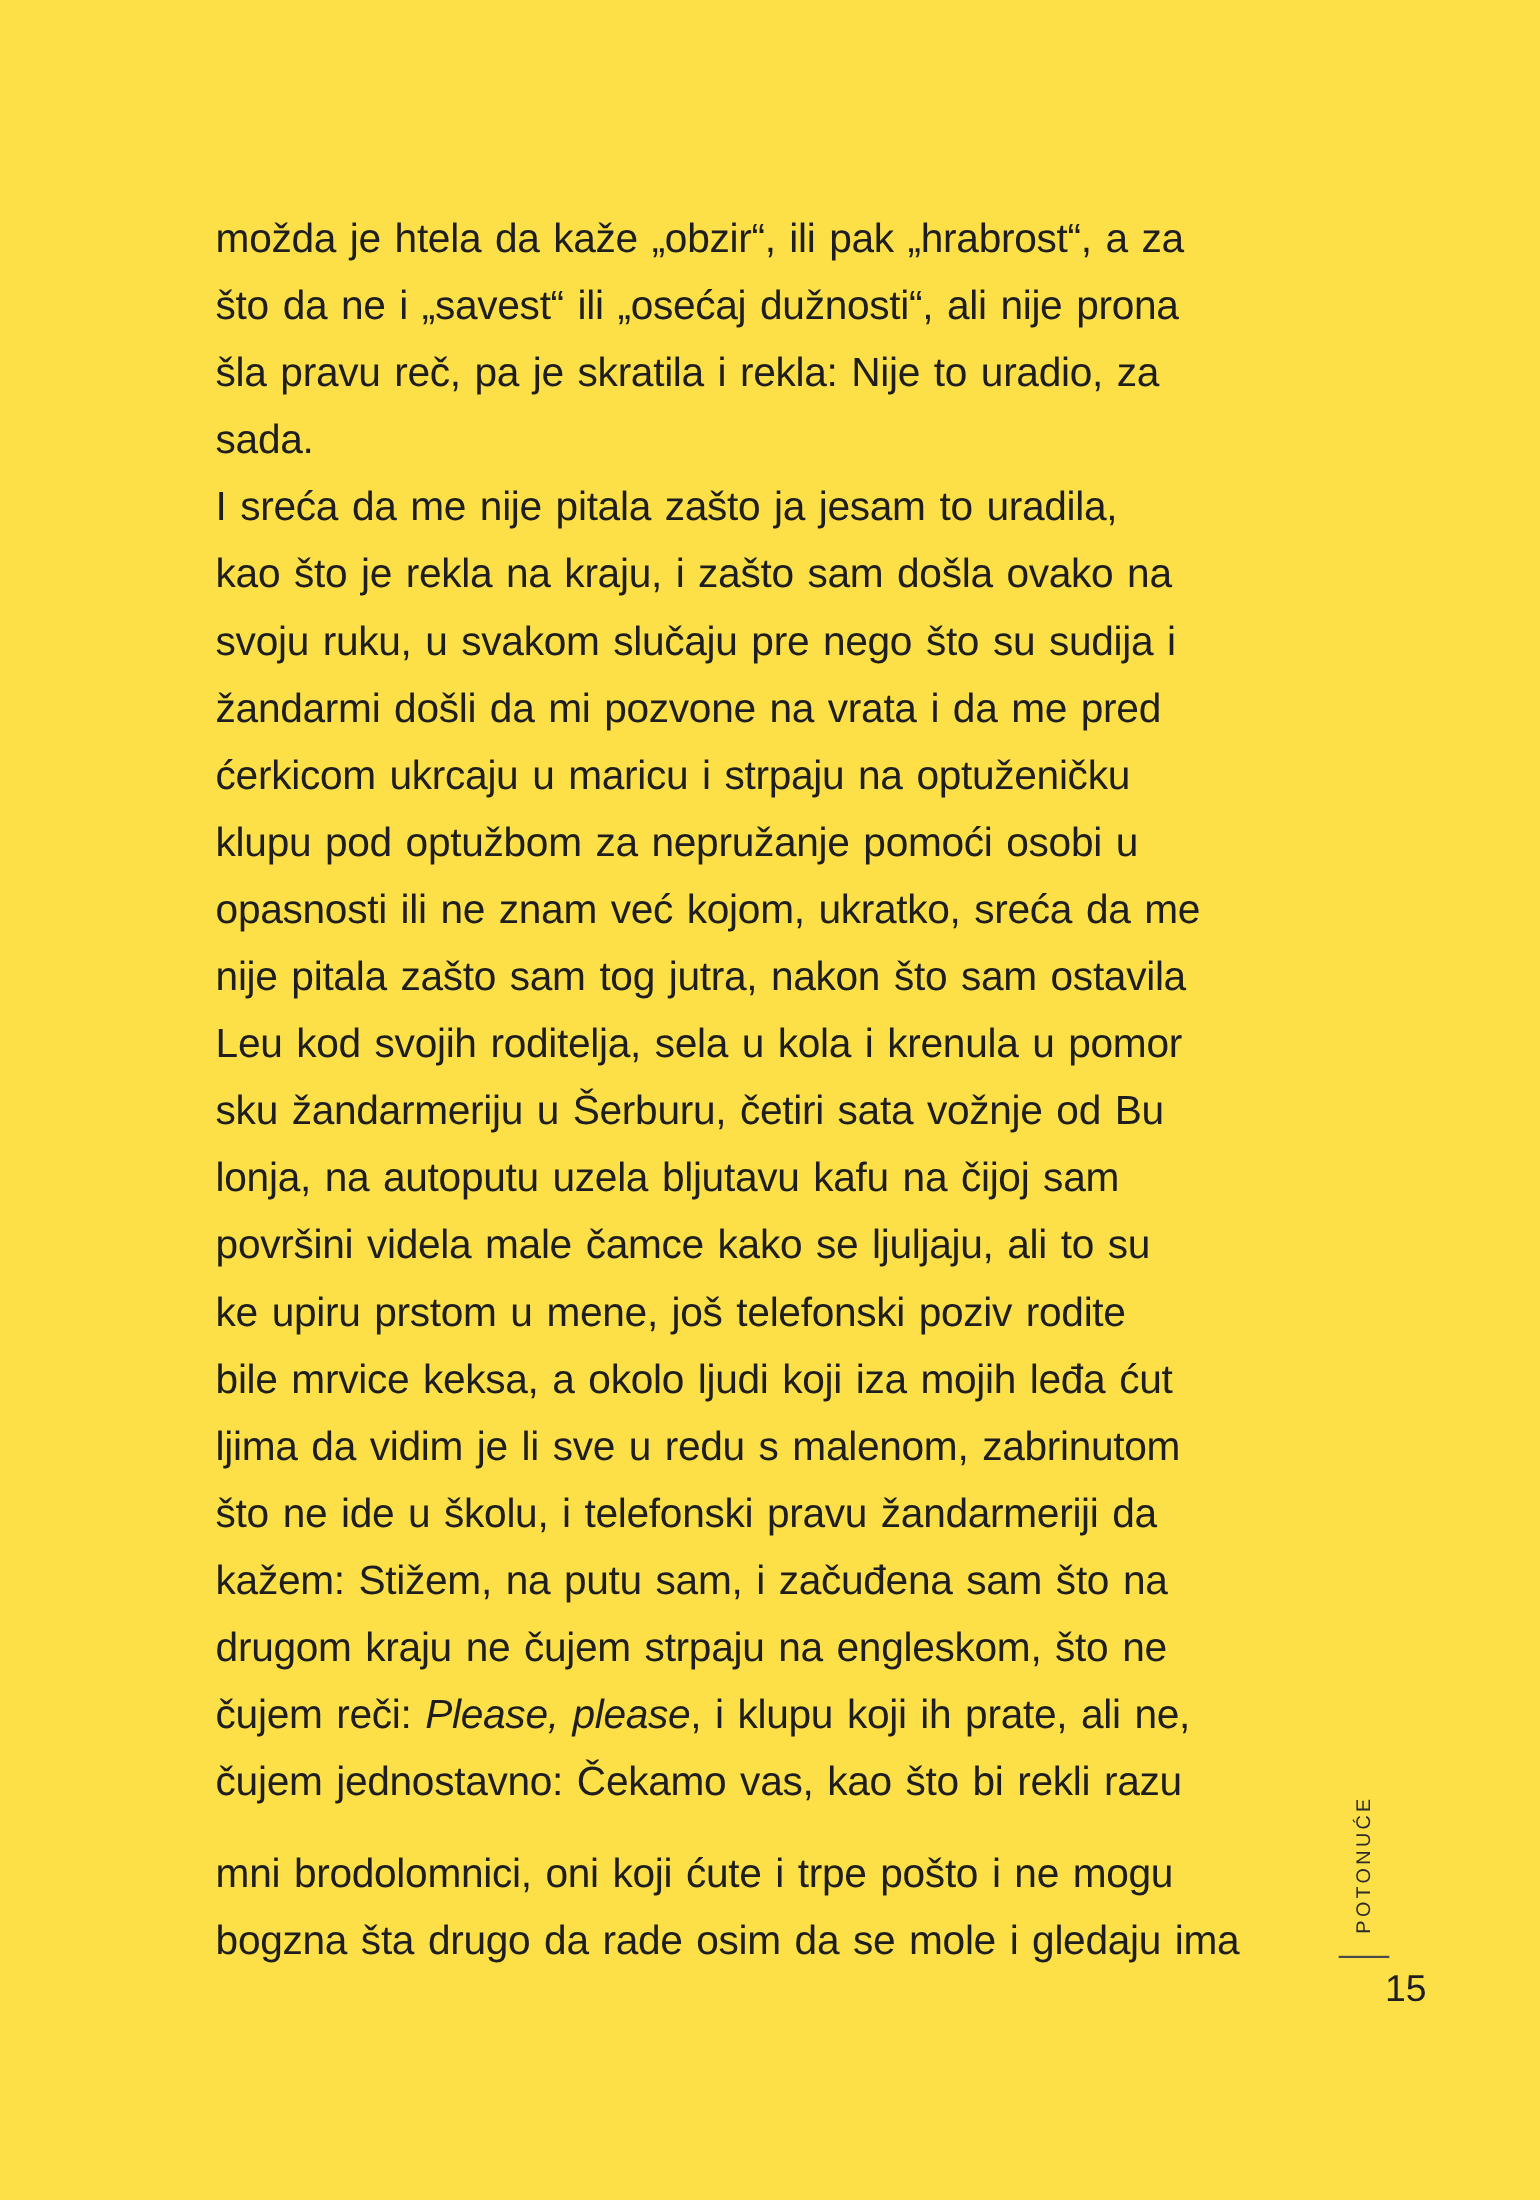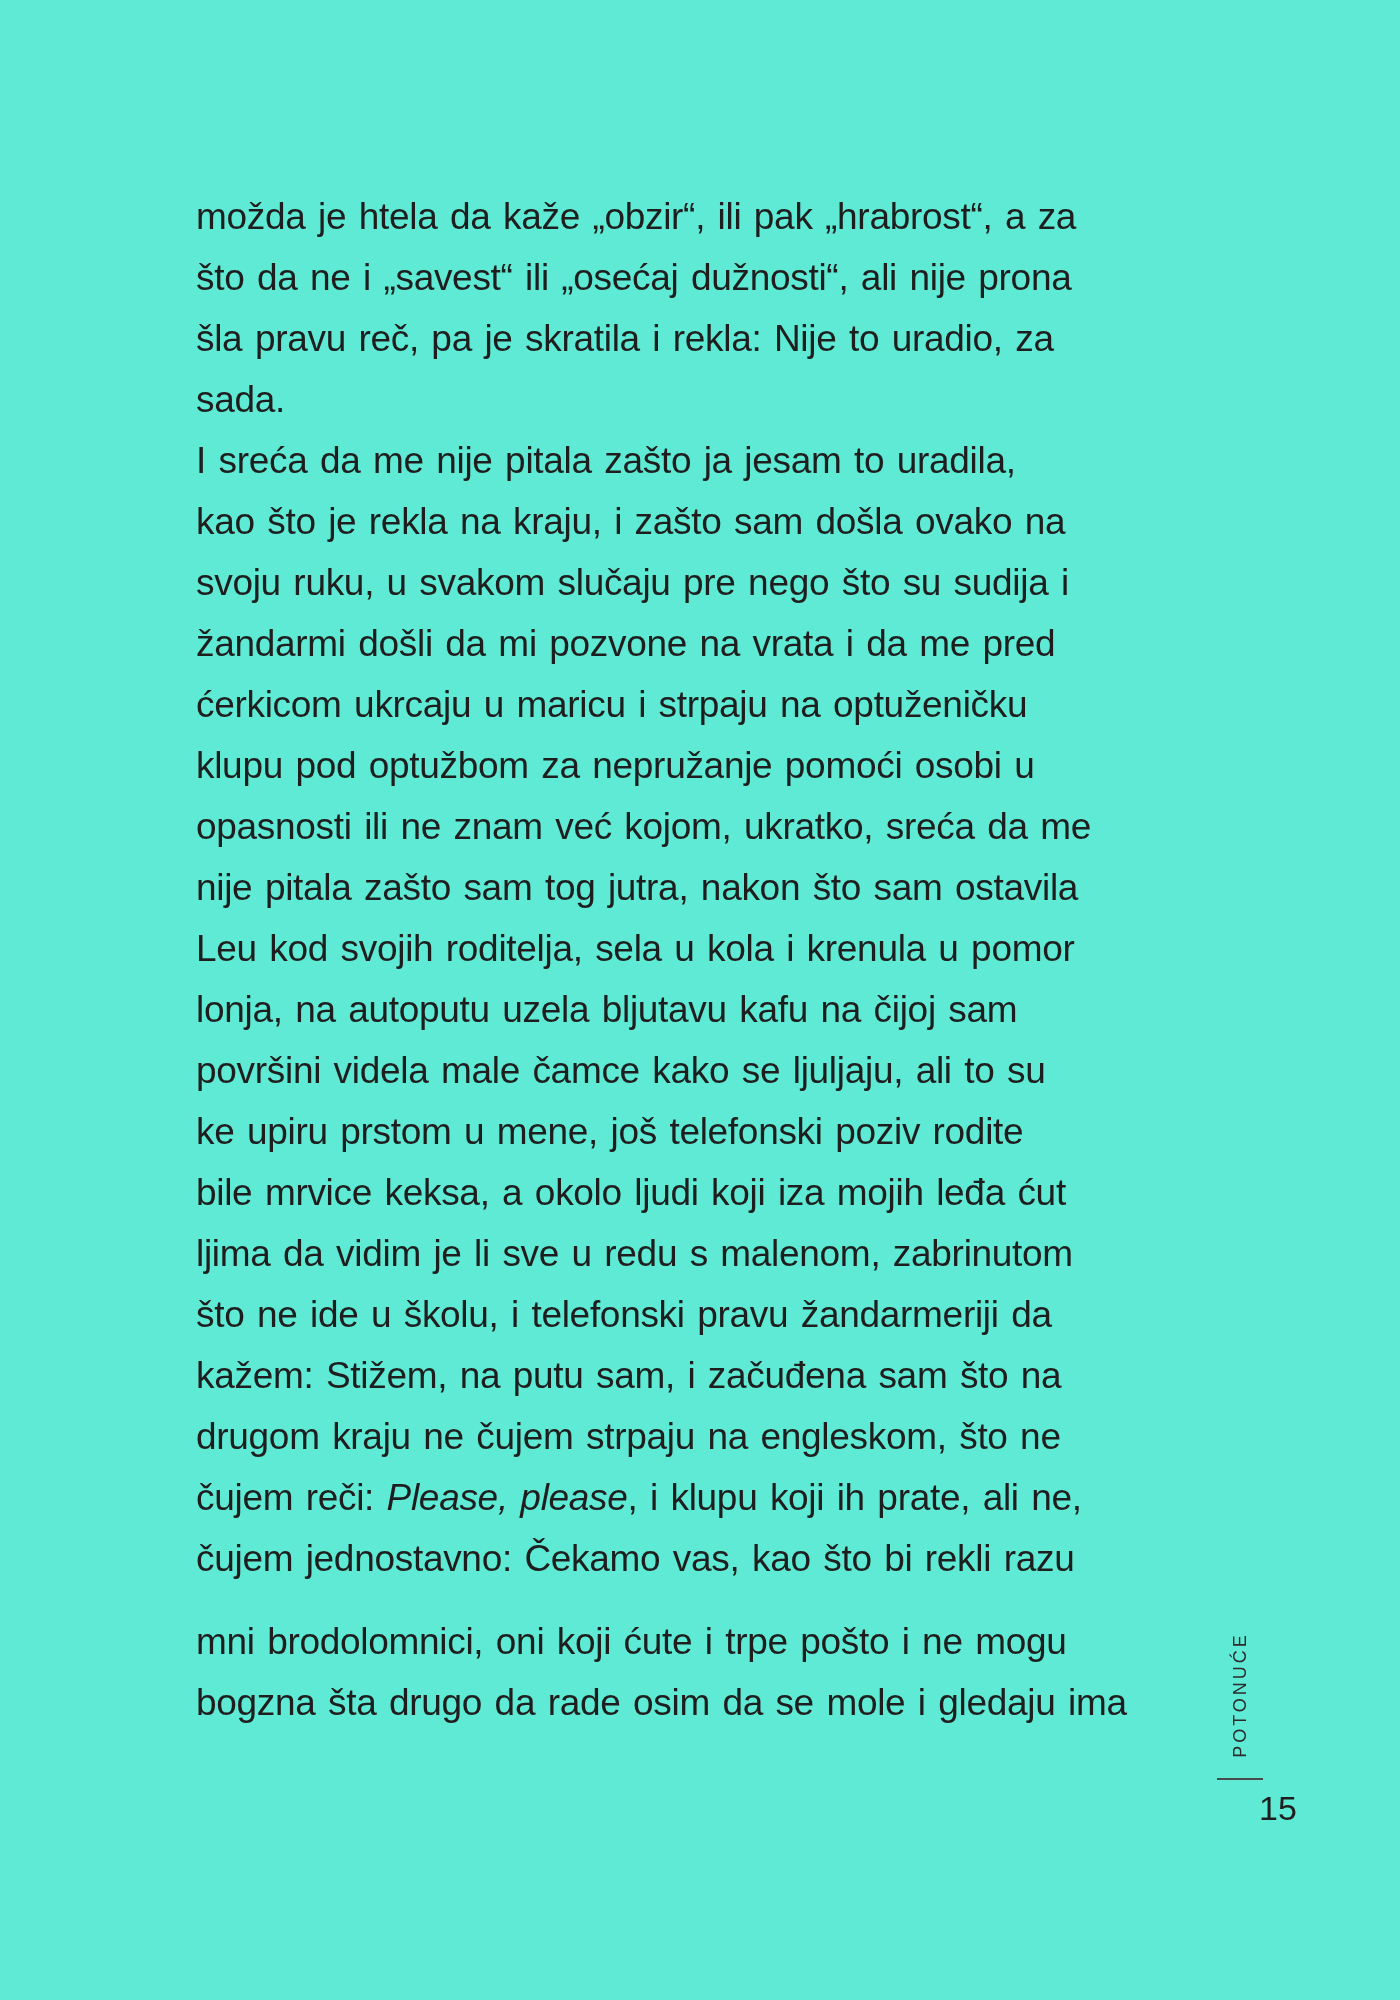--- a/index.html
+++ b/index.html
@@ -8,21 +8,21 @@
     height: 2000px;
     background: #ffffff;
     font-family: "Liberation Sans", sans-serif;
     color: #1e1e1e;
     position: relative;
     overflow: hidden;
   }
   .page {
     position: absolute;
     inset: 0;
-    background: #5eead4;
+    background: #fde047;
   }
   .text-block {
     position: absolute;
     left: 196px;
     top: 186px;
     width: 1080px;
   }
   .text-line {
     font-size: 37px;
     line-height: 61px;
@@ -73,20 +73,21 @@
       <div class="text-line"><span>sada.</span></div>
       <div class="text-line"><span>I sreća da me nije pitala zašto ja jesam to uradila,</span></div>
       <div class="text-line"><span>kao što je rekla na kraju, i zašto sam došla ovako na</span></div>
       <div class="text-line"><span>svoju ruku, u svakom slučaju pre nego što su sudija i</span></div>
       <div class="text-line"><span>žandarmi došli da mi pozvone na vrata i da me pred</span></div>
       <div class="text-line"><span>ćerkicom ukrcaju u maricu i strpaju na optuženičku</span></div>
       <div class="text-line"><span>klupu pod optužbom za nepružanje pomoći osobi u</span></div>
       <div class="text-line"><span>opasnosti ili ne znam već kojom, ukratko, sreća da me</span></div>
       <div class="text-line"><span>nije pitala zašto sam tog jutra, nakon što sam ostavila</span></div>
       <div class="text-line"><span>Leu kod svojih roditelja, sela u kola i krenula u pomor</span></div>
+      <div class="text-line"><span>sku žandarmeriju u Šerburu, četiri sata vožnje od Bu</span></div>
       <div class="text-line"><span>lonja, na autoputu uzela bljutavu kafu na čijoj sam</span></div>
       <div class="text-line"><span>površini videla male čamce kako se ljuljaju, ali to su</span></div>
       <div class="text-line"><span>ke upiru prstom u mene, još telefonski poziv rodite</span></div>
       <div class="text-line"><span>bile mrvice keksa, a okolo ljudi koji iza mojih leđa ćut</span></div>
       <div class="text-line"><span>ljima da vidim je li sve u redu s malenom, zabrinutom</span></div>
       <div class="text-line"><span>što ne ide u školu, i telefonski pravu žandarmeriji da</span></div>
       <div class="text-line"><span>kažem: Stižem, na putu sam, i začuđena sam što na</span></div>
       <div class="text-line"><span>drugom kraju ne čujem strpaju na engleskom, što ne</span></div>
       <div class="text-line"><span>čujem reči: </span><span class="italic">Please, please</span><span>, i klupu koji ih prate, ali ne,</span></div>
       <div class="text-line"><span>čujem jednostavno: Čekamo vas, kao što bi rekli razu</span></div>

